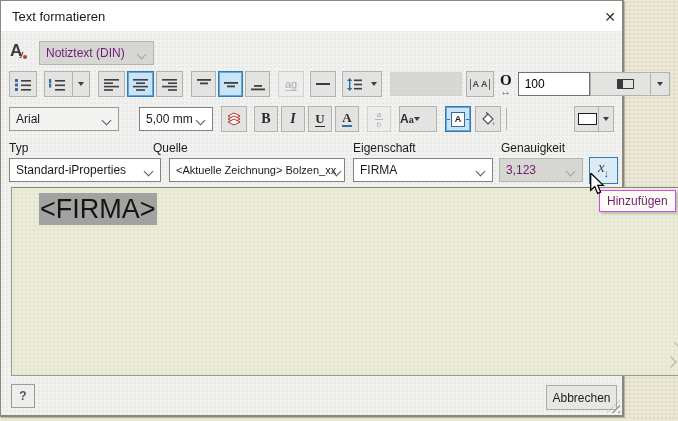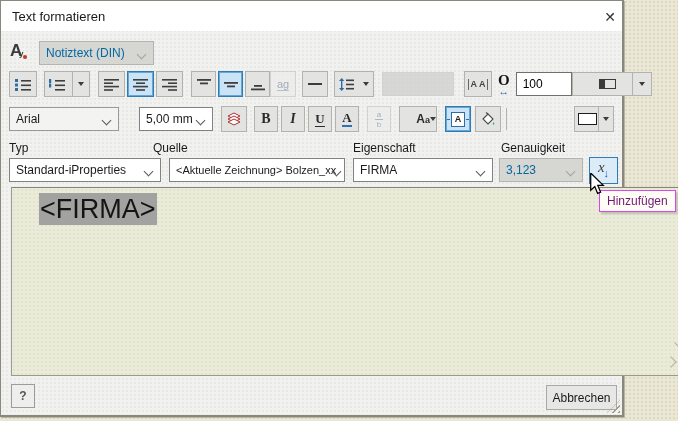--- a/index.html
+++ b/index.html
@@ -24,21 +24,21 @@
   .title{position:absolute;left:11px;top:8px;font-size:13px;color:#1a1a1a}
   .close-btn{position:absolute;left:600px;top:7px;width:18px;height:18px;text-align:center;
     font-size:14px;line-height:18px;color:#333;cursor:default}
   
   .combo{position:absolute;height:24px;background:#fff;border:1px solid #828282;
     display:flex;align-items:center;font-size:12px;color:#1a1a1a;
     padding:0 20px 0 6px;box-sizing:border-box;white-space:nowrap;overflow:hidden}
   .combo .chev{position:absolute;right:8px;top:9px}
   .chev{display:inline-block;width:6px;height:6px;border-right:1.2px solid #5a5a5a;
     border-bottom:1.2px solid #5a5a5a;transform:rotate(45deg)}
-  .combo.disabled{background:#d6d6d3;color:#0369a1;border-color:#b5b5b0}
+  .combo.disabled{background:#d6d6d3;color:#701a75;border-color:#b5b5b0}
   .combo.disabled .chev{border-color:#a3a39c}
   .darr{display:inline-block;width:0;height:0;border-left:3.5px solid transparent;
     border-right:3.5px solid transparent;border-top:4.5px solid #3c3c3c}
   .tb{height:26px;background:#e3e3e2;border:1px solid #b2b2ae;box-sizing:border-box;
     display:flex;align-items:center;justify-content:center;flex:0 0 auto}
   .tb.sel{background:#cbe3f6;border-color:#2e7cb5;box-shadow:inset 0 0 0 1px #6aa6d2}
   .tb.dis{background:#ececea;border-color:#c9c9c4;opacity:.75}
   .tb svg{display:block}
   .seg-r{border-left:1px solid #b2b2ae;align-self:stretch;display:flex;align-items:center;
     justify-content:center}
@@ -54,21 +54,21 @@
   .ag{font-size:11px;color:#8a97a8;border-bottom:1px solid #a8b2c0;line-height:12px}
   .frac{display:flex;flex-direction:column;align-items:center;color:#8a97a8;font-size:8px;line-height:7px}
   .frac .bar{width:8px;height:1px;background:#9aa5b4;margin:1px 0}
   .caseAa{font-size:12px;font-weight:bold;color:#2b2b2b}
   .caseAa small{font-size:9px}
   .fitAA{font-size:9px;font-weight:bold;color:#444;border-left:1px solid #666;
     border-right:1px solid #666;padding:0 2px;line-height:11px}
   .widthO{display:flex;flex-direction:column;align-items:center;width:24px;margin:0 2px}
   .widthO .o{font-family:"Liberation Serif",serif;font-weight:bold;font-size:15px;line-height:13px;color:#141414}
   .widthO .arr{color:#2d6da3;font-size:11px;line-height:8px}
-  .num-input{width:56px;height:24px;box-sizing:border-box;border:1px solid #707070;background:#fff;
+  .num-input{width:72px;height:24px;box-sizing:border-box;border:1px solid #707070;background:#fff;
     font-size:12px;padding:0 0 0 6px;font-family:"Liberation Sans",sans-serif}
   .ruleline{width:14px;height:2px;background:#3c3c3c}
   .tframe{display:flex;align-items:center}
   .tframe .dash{width:3px;height:1px;background:#2d6da3;margin:0 1px}
   .tframe .box{width:12px;height:13px;border:1px solid #2d6da3;background:#fff;font-size:9px;
     font-weight:bold;color:#222;display:flex;align-items:center;justify-content:center}
   .swatch-outline{width:17px;height:10px;border:1.4px solid #1d1d1d;background:#fff}
   .symbol-glyph{width:15px;height:8px;border:1.3px solid #3a3a3a;display:flex}
   .symbol-glyph i{display:block;width:5px;height:100%;background:#3a3a3a}
   
@@ -188,39 +188,39 @@
         <rect y="4" width="14" height="1.8"></rect>
           <rect x="3" y="7.5" width="8" height="1.8"></rect>
       </svg>
     </div>
     <div class="tb" style="width:25px;margin-left:2px">
       <svg width="14" height="13" fill="#3f3f3f">
         <rect x="3" y="7" width="8" height="1.8"></rect>
           <rect y="10.5" width="14" height="1.8"></rect>
       </svg>
     </div>
-    <div class="tb dis" style="width:26px;">
+    <div class="tb dis" style="width:26px;margin-left:8px">
       <span class="ag">ag</span>
     </div>
     <div class="tb" style="width:26px;margin-left:6px">
       <span class="ruleline"></span>
     </div>
     <div class="tb" style="width:40px;margin-left:6px;justify-content:space-around">
       <svg width="15" height="13">
         <rect x="2" y="2" width="1.4" height="9" fill="#2d6da3"></rect>
         <path d="M0,3 L2.7,0 L5.4,3 Z" fill="#2d6da3"></path>
           <path d="M0,10 L2.7,13 L5.4,10 Z" fill="#2d6da3"></path>
         <rect x="7" y="1.5" width="8" height="1.6" fill="#3f3f3f"></rect>
         <rect x="7" y="5.7" width="8" height="1.6" fill="#3f3f3f"></rect>
         <rect x="7" y="9.9" width="8" height="1.6" fill="#3f3f3f"></rect>
       </svg>
       <span class="darr"></span>
     </div>
     <div class="tb dis" style="width:72px;height:24px;margin-left:8px;background:#cfcfcc"></div>
-    <div class="tb" style="width:28px;margin-left:10px">
+    <div class="tb" style="width:28px;margin-left:4px">
       <span class="fitAA">A A</span>
     </div>
     <div class="widthO" style="margin-left:6px">
       <span class="o">O</span>
       <span class="arr">↔</span>
     </div>
     <input class="num-input" style="margin-left: 4px;" value="100">
     <div class="tb" style="width:80px;height:24px;margin-left:auto;justify-content:space-between;padding-left:26px">
       <span class="symbol-glyph">
           <i></i>
@@ -259,21 +259,21 @@
     <div class="tb" style="width:24px;margin-left:3px">
       <span class="glyph-a">A</span>
     </div>
     <div class="tb dis" style="width:24px;margin-left:8px">
       <span class="frac">
         <span>a</span>
         <span class="bar"></span>
         <span>b</span>
       </span>
     </div>
-    <div class="tb" style="width:38px;margin-left:8px;justify-content:flex-end">
+    <div class="tb" style="width:38px;margin-left:8px;justify-content:flex-start">
       <span class="caseAa">
         <span>A</span><small>a</small>
       </span>
       <span class="darr"></span>
     </div>
     <div class="tb sel" style="width:26px;margin-left:8px">
       <span class="tframe">
         <span class="dash"></span>
         <span class="box">A</span>
         <span class="dash"></span>

